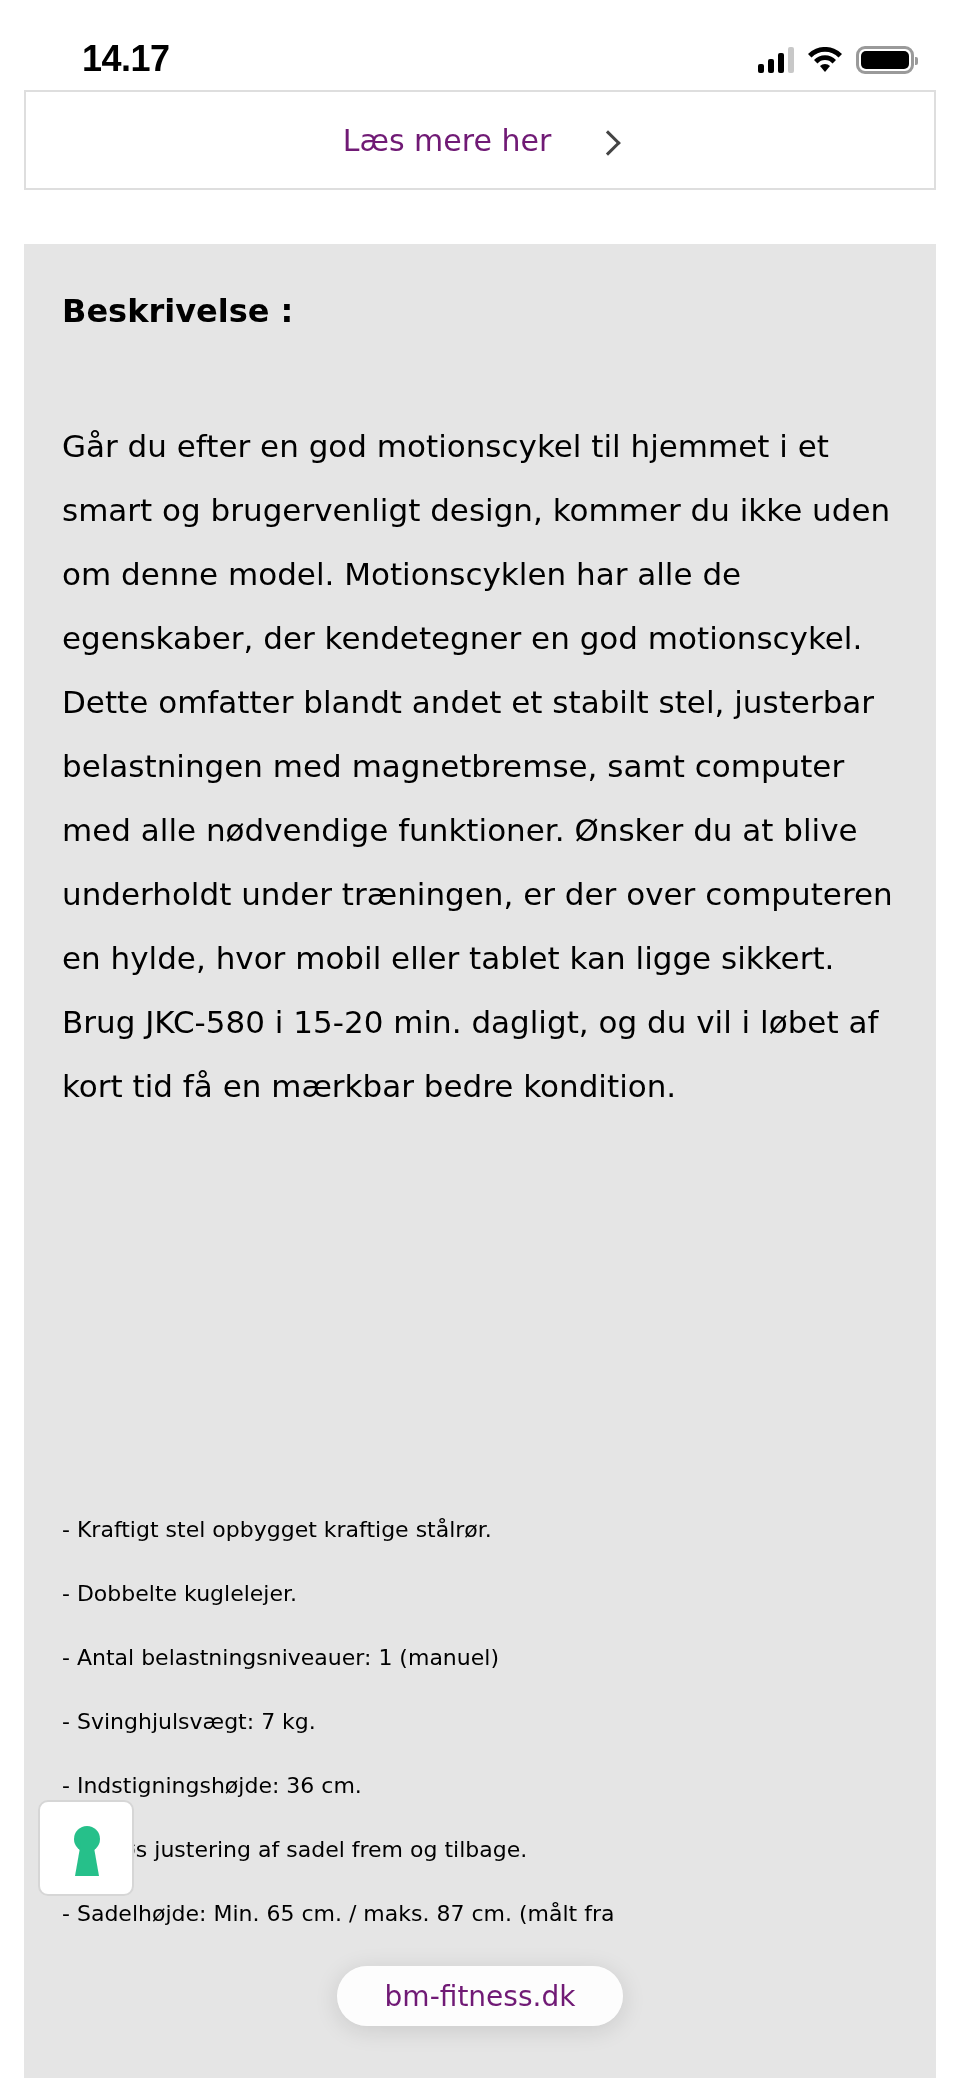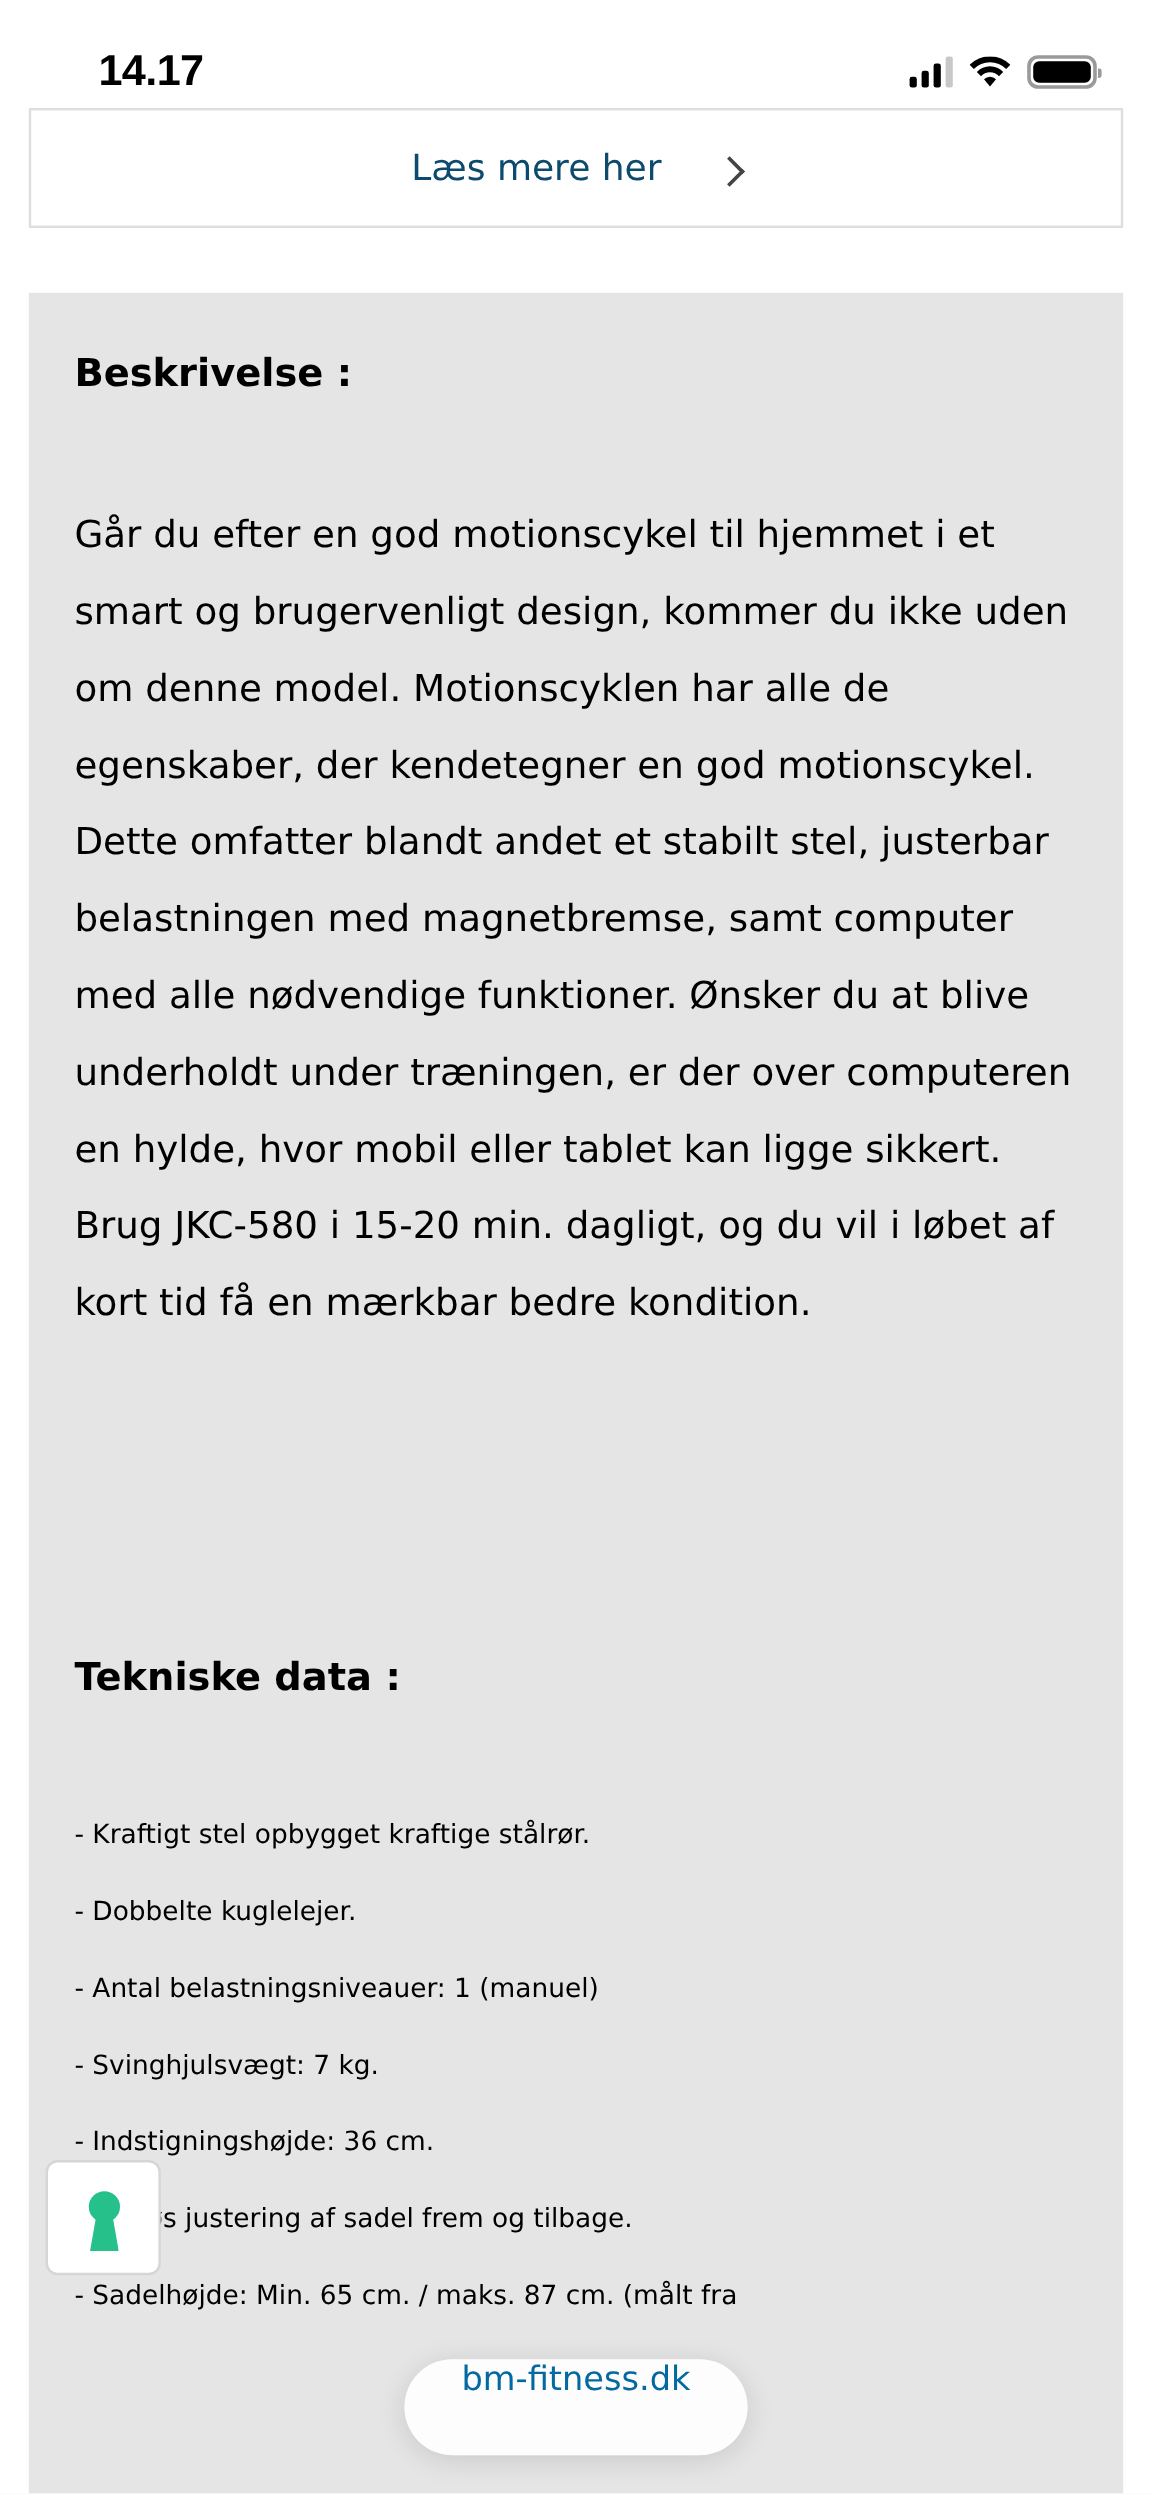--- a/index.html
+++ b/index.html
@@ -10,33 +10,33 @@
     .time { position: absolute; left: 82px; top: 38px; font-family: "Liberation Sans", sans-serif; font-weight: 700; font-size: 36px; letter-spacing: -0.5px; }
     .status-icons { position: absolute; right: 46px; top: 46px; display: flex; align-items: center; gap: 14px; }
     .signal { display: flex; align-items: flex-end; gap: 4px; height: 26px; }
     .signal span { width: 6px; background: #000; border-radius: 2px; }
     .signal span.dim { background: #c8c8c8; }
     .battery { width: 58px; height: 28px; border: 3px solid #9a9a9a; border-radius: 9px; padding: 2px; position: relative; }
     .battery .fill { width: 100%; height: 100%; background: #000; border-radius: 5px; }
     .battery::after { content: ""; position: absolute; right: -7px; top: 8px; width: 3px; height: 8px; background: #9a9a9a; border-radius: 0 2px 2px 0; }
 
     .read-more { position: absolute; left: 24px; top: 90px; width: 912px; height: 100px; border: 2px solid #dedede; background: #fff; display: flex; align-items: center; justify-content: center; gap: 48px; cursor: pointer; }
-    .read-more-label { font-family: "DejaVu Sans", sans-serif; font-size: 30px; color: #0c4a6e; }
+    .read-more-label { font-family: "DejaVu Sans", sans-serif; font-size: 30px; color: #701a75; }
     .chevron { width: 18px; height: 18px; border-top: 3px solid #444; border-right: 3px solid #444; transform: rotate(45deg); margin-top: 6px; }
 
     .content { position: absolute; left: 24px; top: 244px; width: 912px; height: 1834px; background: #e5e5e5; padding: 0 38px; }
     .heading { font-weight: 700; font-size: 32px; position: absolute; left: 38px; }
     .para { position: absolute; left: 38px; width: 850px; font-size: 31px; line-height: 64px; }
     .spec-list { position: absolute; left: 38px; width: 860px; list-style: none; font-size: 22px; line-height: 64px; }
 
     .keyhole-btn { position: absolute; left: 38px; top: 1800px; width: 96px; height: 96px; background: #fff; border: 2px solid #d6d6d6; border-radius: 10px; cursor: pointer; }
     .keyhole-btn .head { position: absolute; left: 34px; top: 24px; width: 26px; height: 26px; border-radius: 50%; background: #26c08a; }
     .keyhole-btn .stem { position: absolute; left: 35px; top: 40px; width: 24px; height: 34px; background: #26c08a; clip-path: polygon(25% 0, 75% 0, 100% 100%, 0 100%); }
 
-    .url-pill { position: absolute; left: 337px; top: 1966px; width: 286px; height: 80px; background: rgba(255,255,255,0.92); border-radius: 40px; box-shadow: 0 4px 24px rgba(0,0,0,0.12); display: flex; align-items: flex-start; justify-content: center; font-size: 28px; color: #0369a1; }
+    .url-pill { position: absolute; left: 337px; top: 1966px; width: 286px; height: 60px; background: rgba(255,255,255,0.92); border-radius: 40px; box-shadow: 0 4px 24px rgba(0,0,0,0.12); display: flex; align-items: center; justify-content: center; font-size: 28px; color: #701a75; }
   </style>
 </head>
 <body>
 
 <div class="status-bar">
   <div class="time">14.17</div>
   <div class="status-icons">
     <div class="signal">
       <span style="height:9px"></span>
         <span style="height:14px"></span>
@@ -56,21 +56,20 @@
 
 <div class="read-more">
   <span class="read-more-label">Læs mere her</span>
   <span class="chevron"></span>
 </div>
 
 <div class="content">
   <h2 class="heading" style="top:48px">Beskrivelse :</h2>
   <p class="para" style="top:170px">Går du efter en god motionscykel til hjemmet i et smart og brugervenligt design, kommer du ikke uden om denne model. Motionscyklen har alle de egenskaber, der kendetegner en god motionscykel. Dette omfatter blandt andet et stabilt stel, justerbar belastningen med magnetbremse, samt computer med alle nødvendige funktioner. Ønsker du at blive underholdt under træningen, er der over computeren en hylde, hvor mobil eller tablet kan ligge sikkert. Brug JKC-580 i 15-20 min. dagligt, og du vil i løbet af kort tid få en mærkbar bedre kondition.</p>
 
-  <h2 class="heading" style="top:1134px">Tekniske data :</h2>
   <ul class="spec-list" style="top:1254px">
     <li>- Kraftigt stel opbygget kraftige stålrør.</li>
     <li>- Dobbelte kuglelejer.</li>
     <li>- Antal belastningsniveauer: 1 (manuel)</li>
     <li>- Svinghjulsvægt: 7 kg.</li>
     <li>- Indstigningshøjde: 36 cm.</li>
     <li>- Trinløs justering af sadel frem og tilbage.</li>
     <li>- Sadelhøjde: Min. 65 cm. / maks. 87 cm. (målt fra</li>
   </ul>
 </div>

